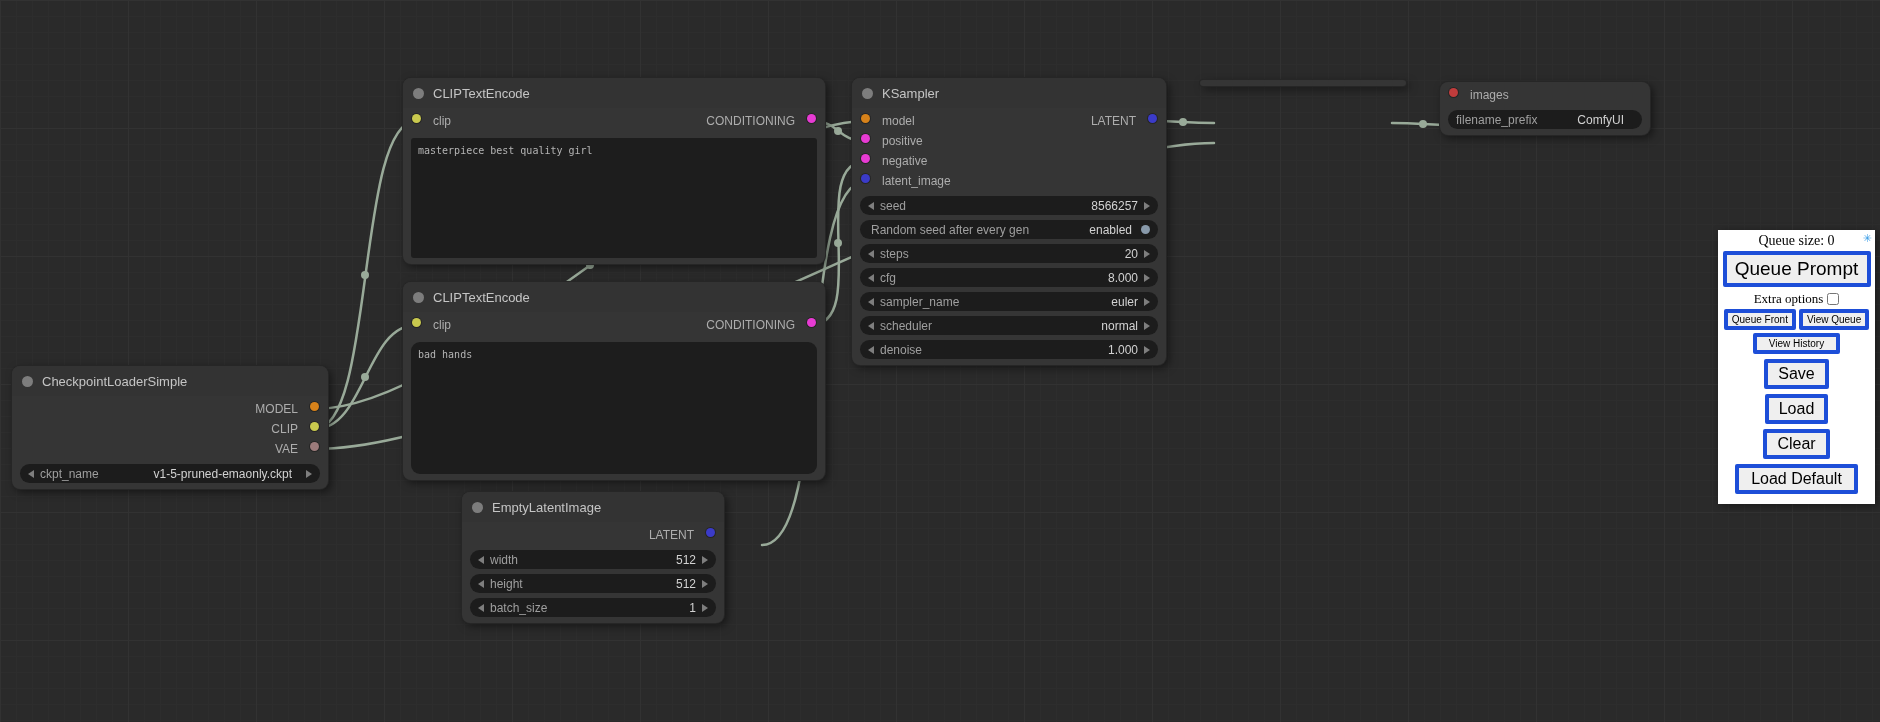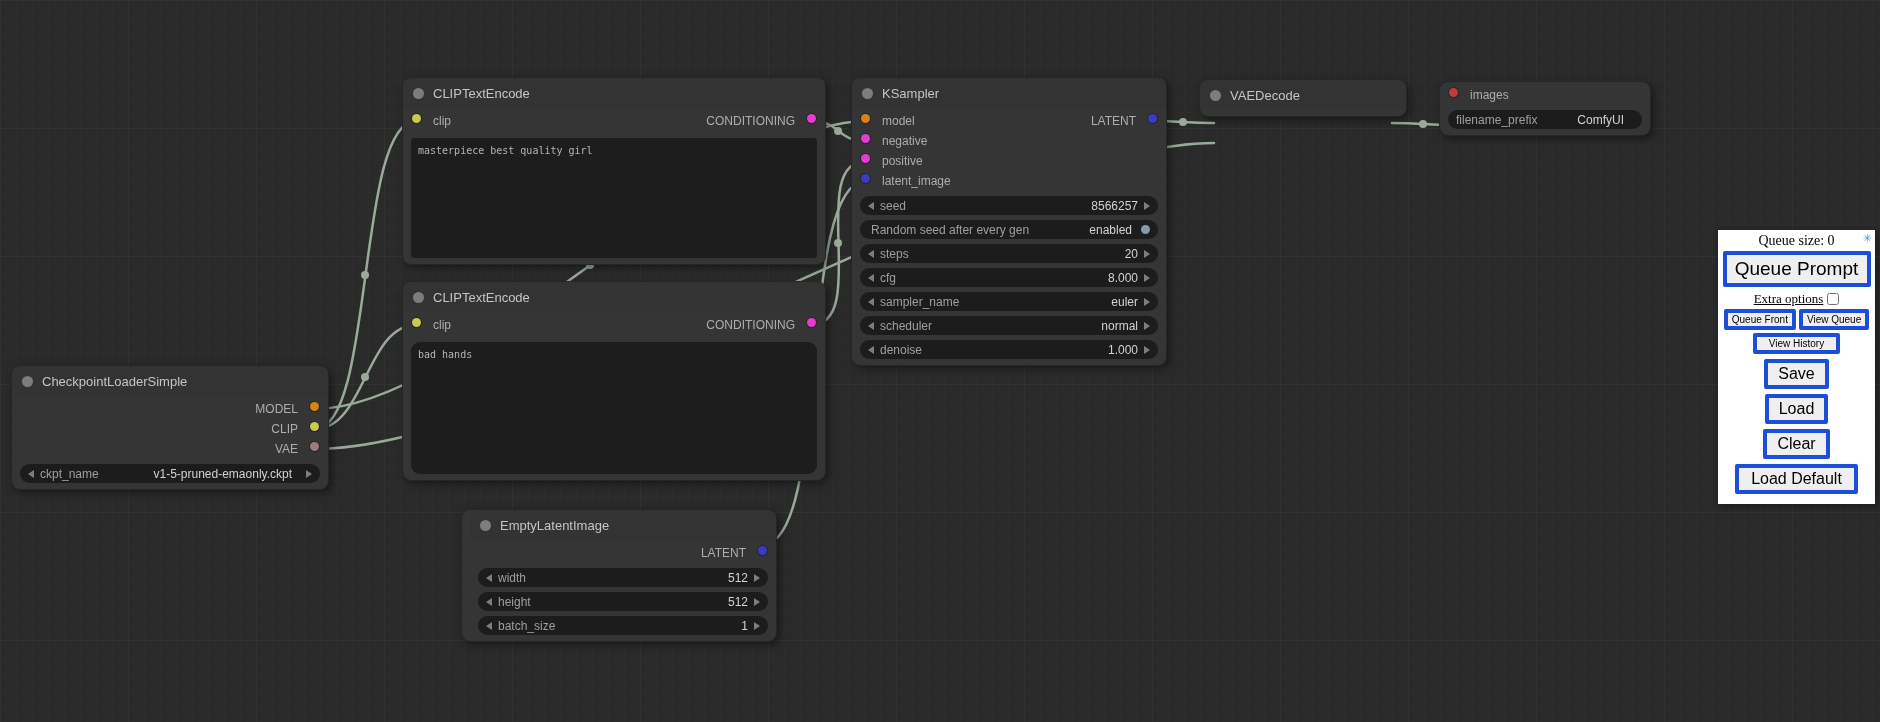--- a/index.html
+++ b/index.html
@@ -38,21 +38,21 @@
     font-family:"DejaVu Sans Mono",monospace;font-size:10px;line-height:1.35;padding:6px 7px;outline:none;}
   
   .menu{position:absolute;left:1718px;top:230px;width:157px;z-index:5;background:#ffffff;
     color:#000;display:flex;flex-direction:column;align-items:center;padding:2px 4px 10px;
     box-sizing:border-box;font-family:"Liberation Serif",serif;box-shadow:2px 2px 8px rgba(0,0,0,.4);}
   .menu-header{width:100%;text-align:center;font-size:14px;position:relative;line-height:17px;}
   .gear{position:absolute;right:-1px;top:1px;font-size:11px;color:#3c9ee7;cursor:pointer;line-height:11px;}
   .btn{font-family:"Liberation Sans",sans-serif;background:#efefef;border:1px solid #9纪0;}
   button.btn{background:#efefef;border:4px solid #1d4ed8;border-radius:2px;color:#000;cursor:pointer;}
   .btn-queue{font-size:19px;width:148px;padding:3px 0;margin-top:2px;}
-  .extra{font-size:13px;margin:4px 0 3px;display:flex;align-items:center;gap:4px;line-height:15px;text-decoration:underline;}
+  .extra{font-size:13px;margin:4px 0 3px;display:flex;align-items:center;gap:4px;line-height:15px;}
   .extra input{margin:0;width:12px;height:12px;}
   .row2{display:flex;gap:3px;}
   .btn-sm{font-size:10px;padding:1px 4px;}
   .btn-hist{margin-top:3px;padding:1px 12px;}
   .btn-lg{font-size:16px;padding:2px 10px;margin-top:5px;}
   .btn-ld{padding:2px 12px;}
 </style>
 </head>
 <body>
 
@@ -147,21 +147,21 @@
         </span>
         <span class="out">
           <span class="slabel">CONDITIONING</span>
           <span class="dot" style="background-color: rgb(231, 59, 211);"></span>
         </span>
       </div>
       <textarea class="prompt-text" style="height: 132px; border-radius: 9px;" spellcheck="false">bad hands</textarea>
     </div>
   </div>
 
-  <div class="node" style="left:462px;top:510px;width:314px;padding-left:8px;">
+  <div class="node" style="left:462px;top:492px;width:262px;">
     <div class="ntitle">
       <span class="tdot"></span>
       <span class="ttext">EmptyLatentImage</span>
     </div>
     <div class="nbody">
       <div class="srow">
         <span class="out">
           <span class="slabel">LATENT</span>
           <span class="dot" style="background-color: rgb(59, 59, 200);"></span>
         </span>
@@ -199,27 +199,27 @@
           <span class="slabel">model</span>
         </span>
         <span class="out">
           <span class="slabel">LATENT</span>
           <span class="dot" style="background-color: rgb(59, 59, 200);"></span>
         </span>
       </div>
       <div class="srow">
         <span class="in">
           <span class="dot" style="background-color: rgb(231, 59, 211);"></span>
+          <span class="slabel">positive</span>
+        </span>
+      </div>
+      <div class="srow">
+        <span class="in">
+          <span class="dot" style="background-color: rgb(231, 59, 211);"></span>
           <span class="slabel">negative</span>
-        </span>
-      </div>
-      <div class="srow">
-        <span class="in">
-          <span class="dot" style="background-color: rgb(231, 59, 211);"></span>
-          <span class="slabel">positive</span>
         </span>
       </div>
       <div class="srow">
         <span class="in">
           <span class="dot" style="background-color: rgb(59, 59, 200);"></span>
           <span class="slabel">latent_image</span>
         </span>
       </div>
       <div class="widget">
         <span class="tri tri-l"></span>
@@ -259,24 +259,20 @@
       <div class="widget">
         <span class="tri tri-l"></span>
         <span class="wlabel">denoise</span>
         <span class="wvalue">1.000</span>
         <span class="tri tri-r"></span>
       </div>
     </div>
   </div>
 
   <div class="node" style="left:1200px;top:80px;width:206px;">
-    <div class="ntitle">
-      <span class="tdot"></span>
-      <span class="ttext">VAEDecode</span>
-    </div>
   </div>
 
   <div class="node" style="left:1440px;top:82px;width:210px;">
     <div class="nbody">
       <div class="srow">
         <span class="in">
           <span class="dot" style="background-color: rgb(192, 60, 60);"></span>
           <span class="slabel">images</span>
         </span>
       </div>

